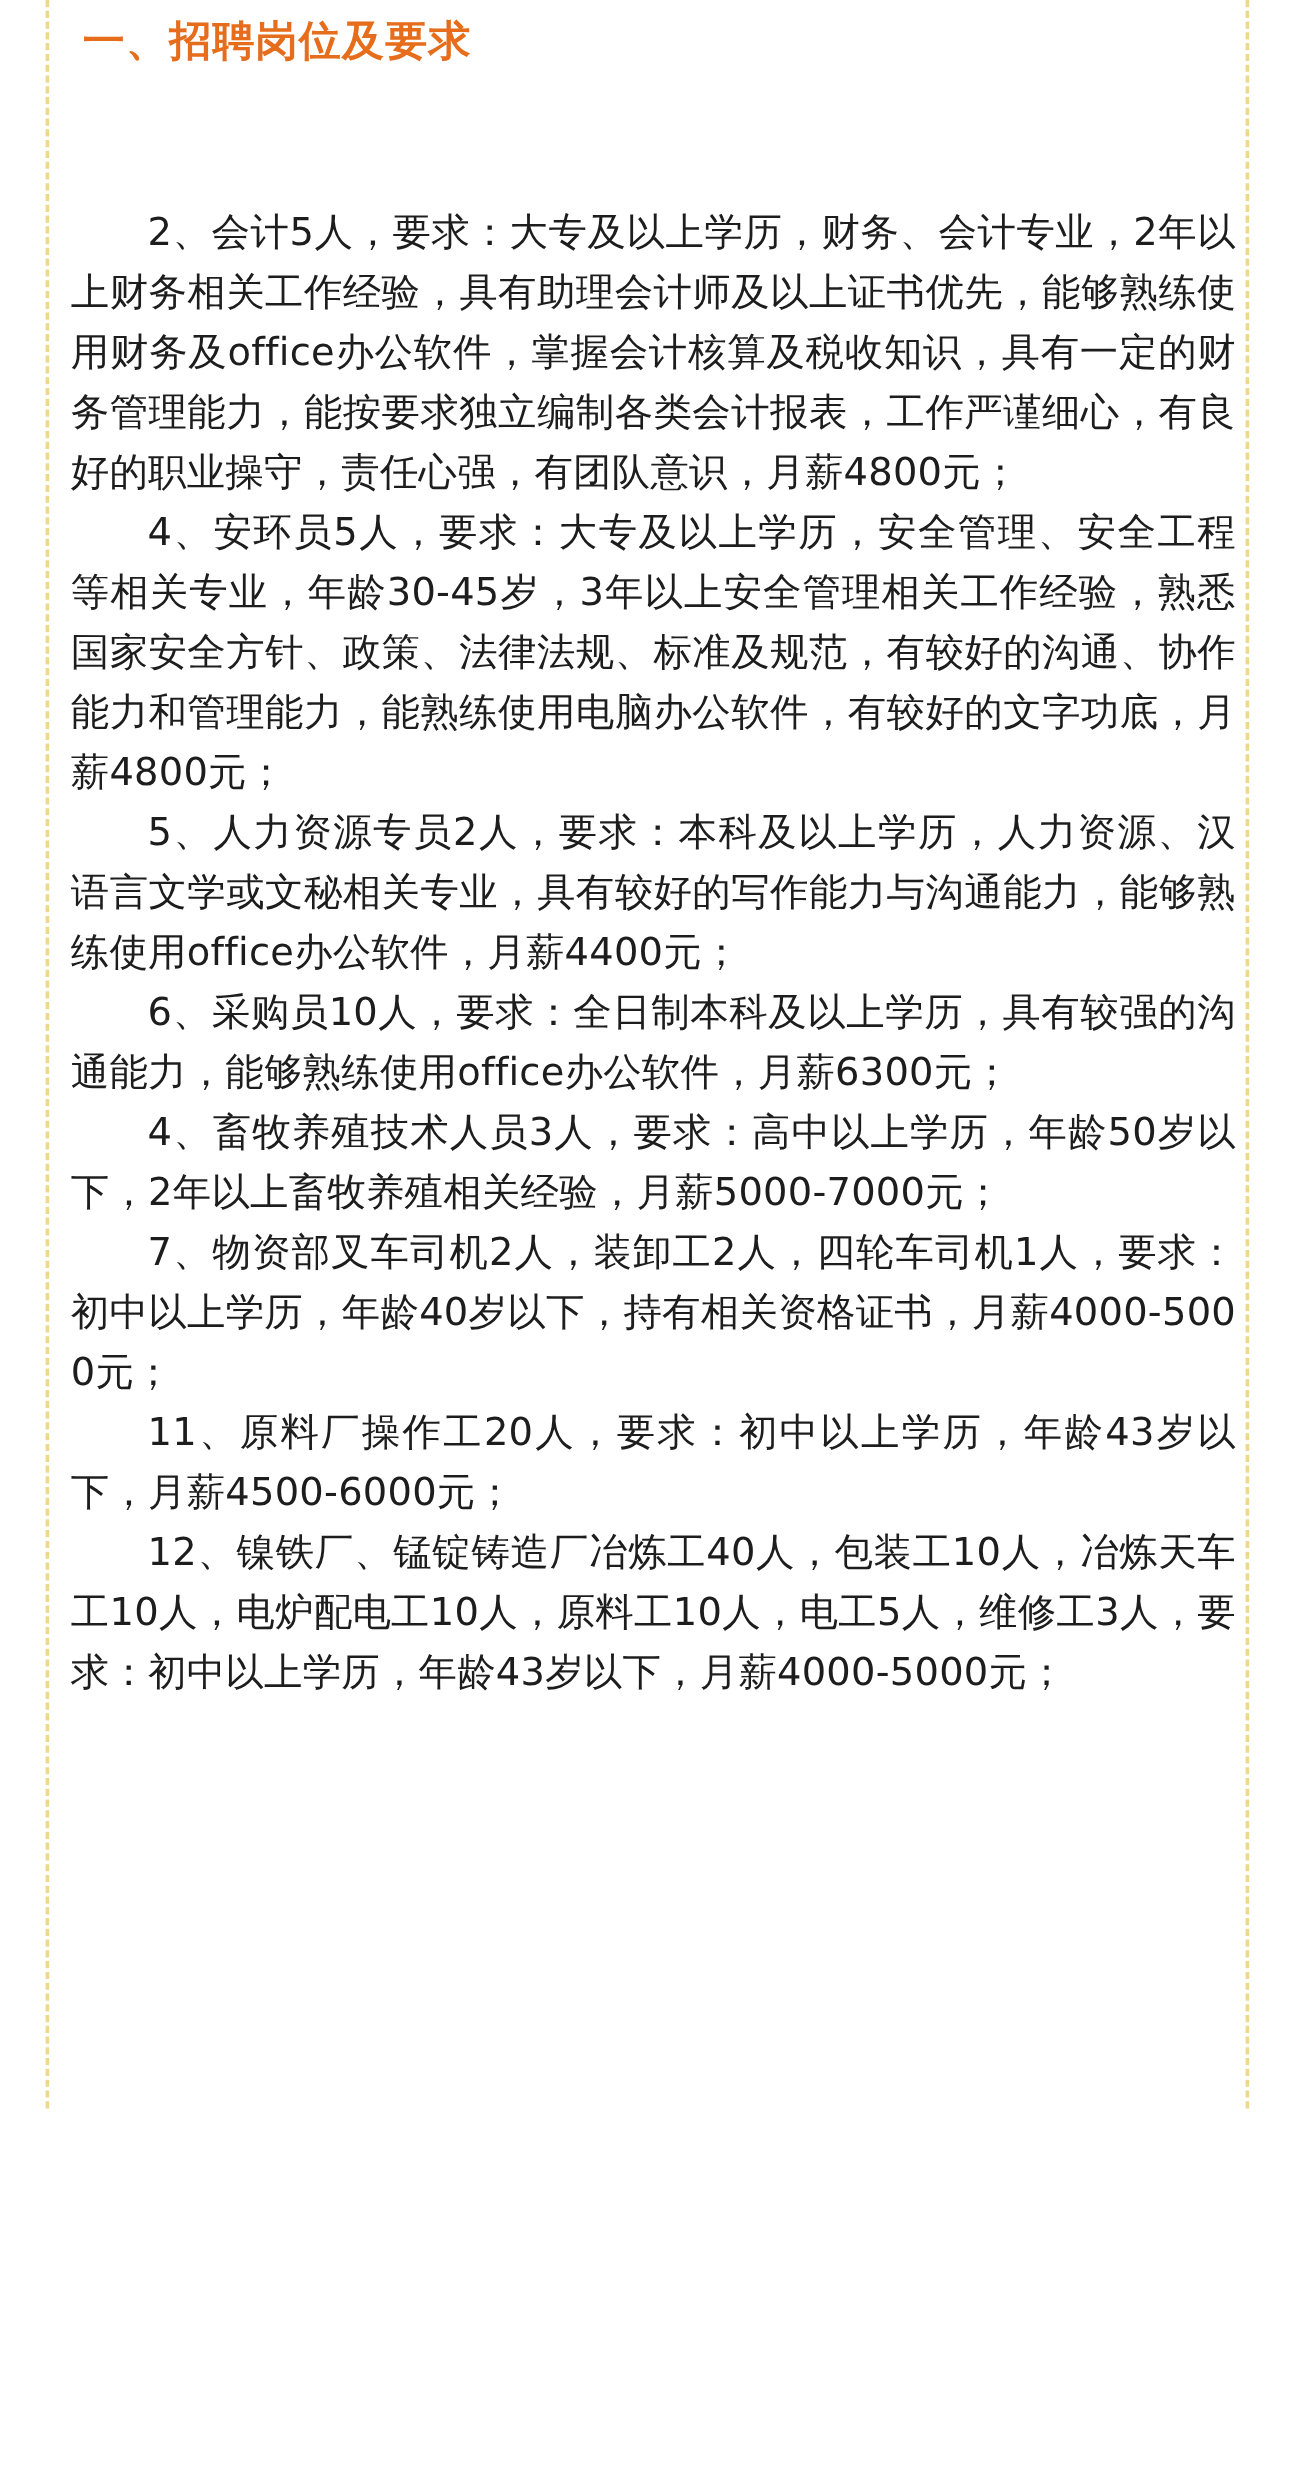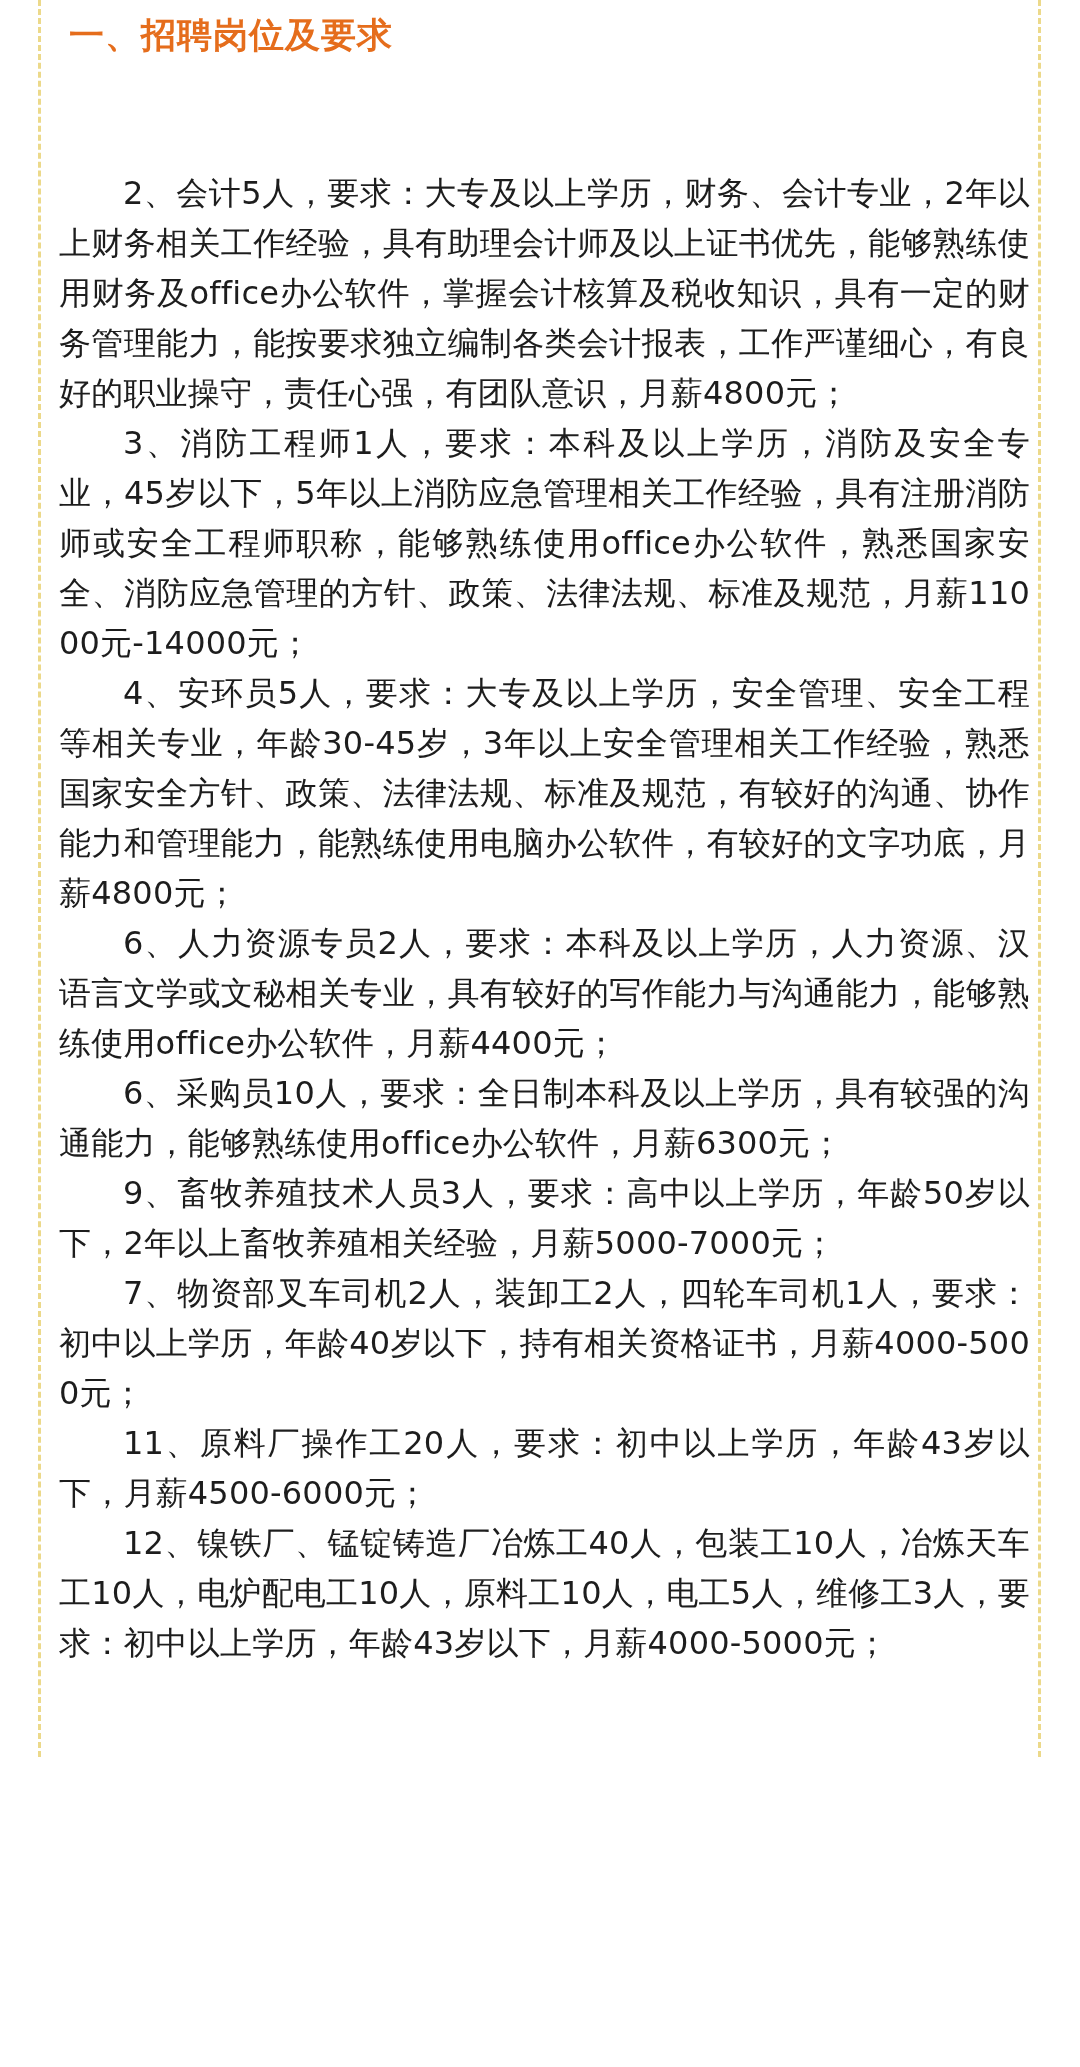--- a/index.html
+++ b/index.html
@@ -51,24 +51,23 @@
   }
 </style>
 </head>
 <body>
 
 <div class="frame">
   <div class="content">
     <h1 class="title">一、招聘岗位及要求</h1>
     <div class="jobs">
       <p>2、会计5人，要求：大专及以上学历，财务、会计专业，2年以上财务相关工作经验，具有助理会计师及以上证书优先，能够熟练使用财务及office办公软件，掌握会计核算及税收知识，具有一定的财务管理能力，能按要求独立编制各类会计报表，工作严谨细心，有良好的职业操守，责任心强，有团队意识，月薪4800元；</p>
-      <p>3、消防工程师1人，要求：本科及以上学历，消防及安全专业，45岁以下，5年以上消防应急管理相关工作经验，具有注册消防师或安全工程师职称，能够熟练使用office办公软件，熟悉国家安全、消防应急管理的方针、政策、法律法规、标准及规范，月薪11000元-14000元；</p>
       <p>4、安环员5人，要求：大专及以上学历，安全管理、安全工程等相关专业，年龄30-45岁，3年以上安全管理相关工作经验，熟悉国家安全方针、政策、法律法规、标准及规范，有较好的沟通、协作能力和管理能力，能熟练使用电脑办公软件，有较好的文字功底，月薪4800元；</p>
-      <p>6、人力资源专员2人，要求：本科及以上学历，人力资源、汉语言文学或文秘相关专业，具有较好的写作能力与沟通能力，能够熟练使用office办公软件，月薪4400元；</p>
+      <p>5、人力资源专员2人，要求：本科及以上学历，人力资源、汉语言文学或文秘相关专业，具有较好的写作能力与沟通能力，能够熟练使用office办公软件，月薪4400元；</p>
       <p>6、采购员10人，要求：全日制本科及以上学历，具有较强的沟通能力，能够熟练使用office办公软件，月薪6300元；</p>
-      <p>9、畜牧养殖技术人员3人，要求：高中以上学历，年龄50岁以下，2年以上畜牧养殖相关经验，月薪5000-7000元；</p>
+      <p>4、畜牧养殖技术人员3人，要求：高中以上学历，年龄50岁以下，2年以上畜牧养殖相关经验，月薪5000-7000元；</p>
       <p>7、物资部叉车司机2人，装卸工2人，四轮车司机1人，要求：初中以上学历，年龄40岁以下，持有相关资格证书，月薪4000-5000元；</p>
       <p>11、原料厂操作工20人，要求：初中以上学历，年龄43岁以下，月薪4500-6000元；</p>
       <p>12、镍铁厂、锰锭铸造厂冶炼工40人，包装工10人，冶炼天车工10人，电炉配电工10人，原料工10人，电工5人，维修工3人，要求：初中以上学历，年龄43岁以下，月薪4000-5000元；</p>
 
     </div>
   </div>
 </div>
 
 </body></html>

